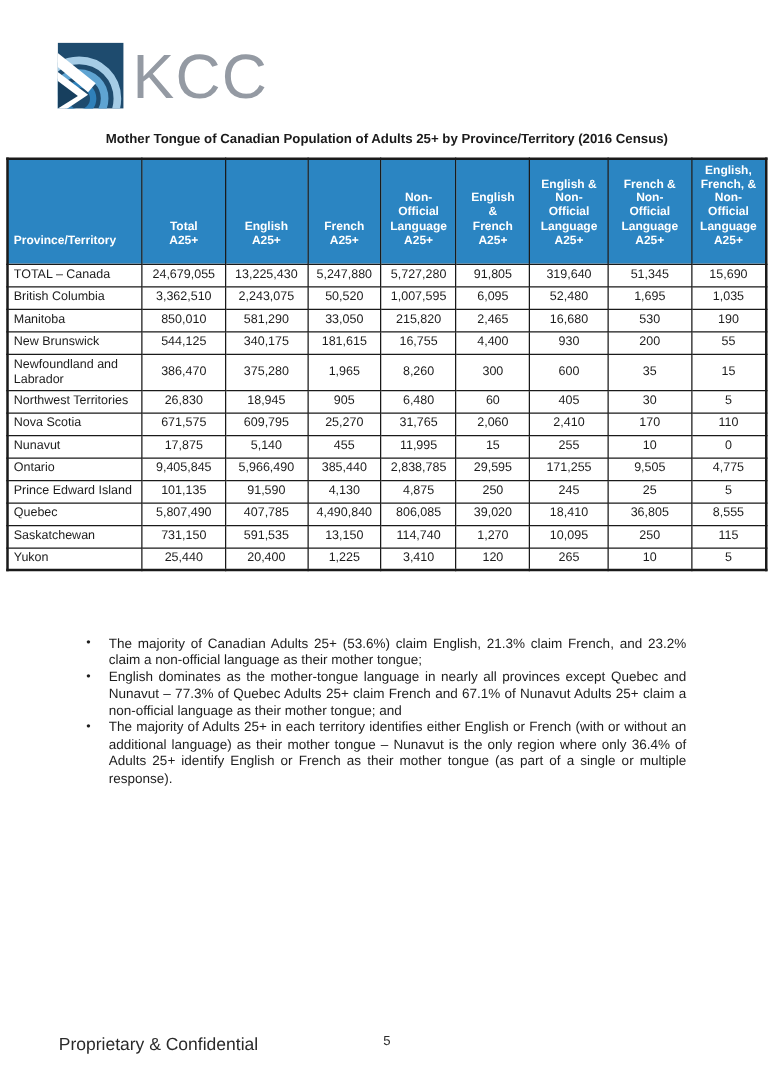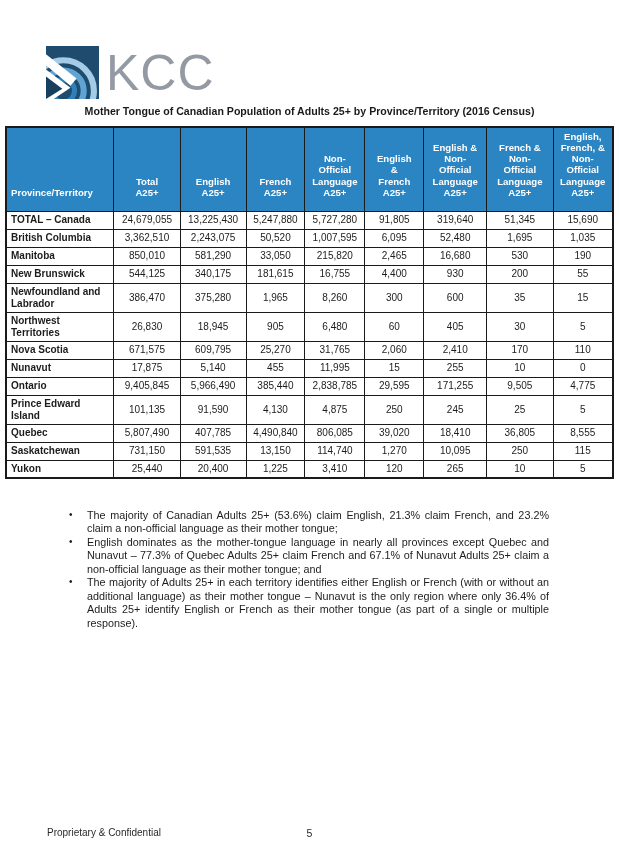--- a/index.html
+++ b/index.html
@@ -3,21 +3,21 @@
 <meta charset="utf-8">
 <style>
   html,body { margin:0; padding:0; }
   body {
     width:619px; height:864px; position:relative; overflow:hidden;
     background:#ffffff; color:#1c1c1c;
     font-family:"Liberation Sans", sans-serif;
   }
 
   
-  .logo { position:absolute; left:46px; top:46px; display:flex; align-items:center; }
+  .logo { position:absolute; left:46px; top:34px; display:flex; align-items:center; }
   .logo-mark { width:53px; height:53px; display:block; }
   .logo-text {
     font-size:50px; line-height:1; color:#949aa3; letter-spacing:1px;
     margin-left:7px; font-weight:400;
   }
 
   
   .doc-title {
     position:absolute; top:105px; left:0; width:100%;
     text-align:center; font-weight:bold; font-size:10.6px; color:#1a1a1a;
@@ -32,31 +32,31 @@
   .census-table th, .census-table td { border:1px solid #1a1a1a; }
   .census-table thead tr { height:84px; }
   .census-table th {
     background:#2b85c2; color:#ffffff; font-weight:bold; font-size:9.6px;
     vertical-align:bottom; text-align:center; padding:3px 1px 13px;
     white-space:pre-line; line-height:1.16;
   }
   .census-table th.first { text-align:left; padding-left:4px; }
   .census-table tbody tr { height:18px; }
   .census-table td { font-size:10px; line-height:1.2; padding:2px 2px; background:#ffffff; }
-  .census-table td.rowname { font-weight:bold; text-align:left; padding-left:4px; }
+  .census-table td.rowname { font-weight:normal; text-align:left; padding-left:4px; }
   .census-table td.num { text-align:center; }
 
   
   .bullets { position:absolute; left:62px; top:509px; width:487px; font-size:10.8px; line-height:1.25; color:#1d1d1d; }
   .bullet { display:flex; }
   .bullet .dot { flex:0 0 25px; box-sizing:border-box; padding-left:7px; font-size:10px; }
   .bullet .text { flex:1; text-align:justify; }
 
   
-  .footer-left { position:absolute; left:47px; top:827px; font-size:10px; color:#2a2a2a; }
+  .footer-left { position:absolute; left:47px; top:827px; font-size:14px; color:#2a2a2a; }
   .footer-page { position:absolute; left:0; top:827px; width:100%; text-align:center; font-size:10.5px; color:#2a2a2a; }
 </style>
 </head>
 <body>
 
 <div class="logo">
   <span>
     <svg class="logo-mark" viewBox="0 0 52 52" aria-hidden="true">
       <defs>
           <clipPath id="sq">

